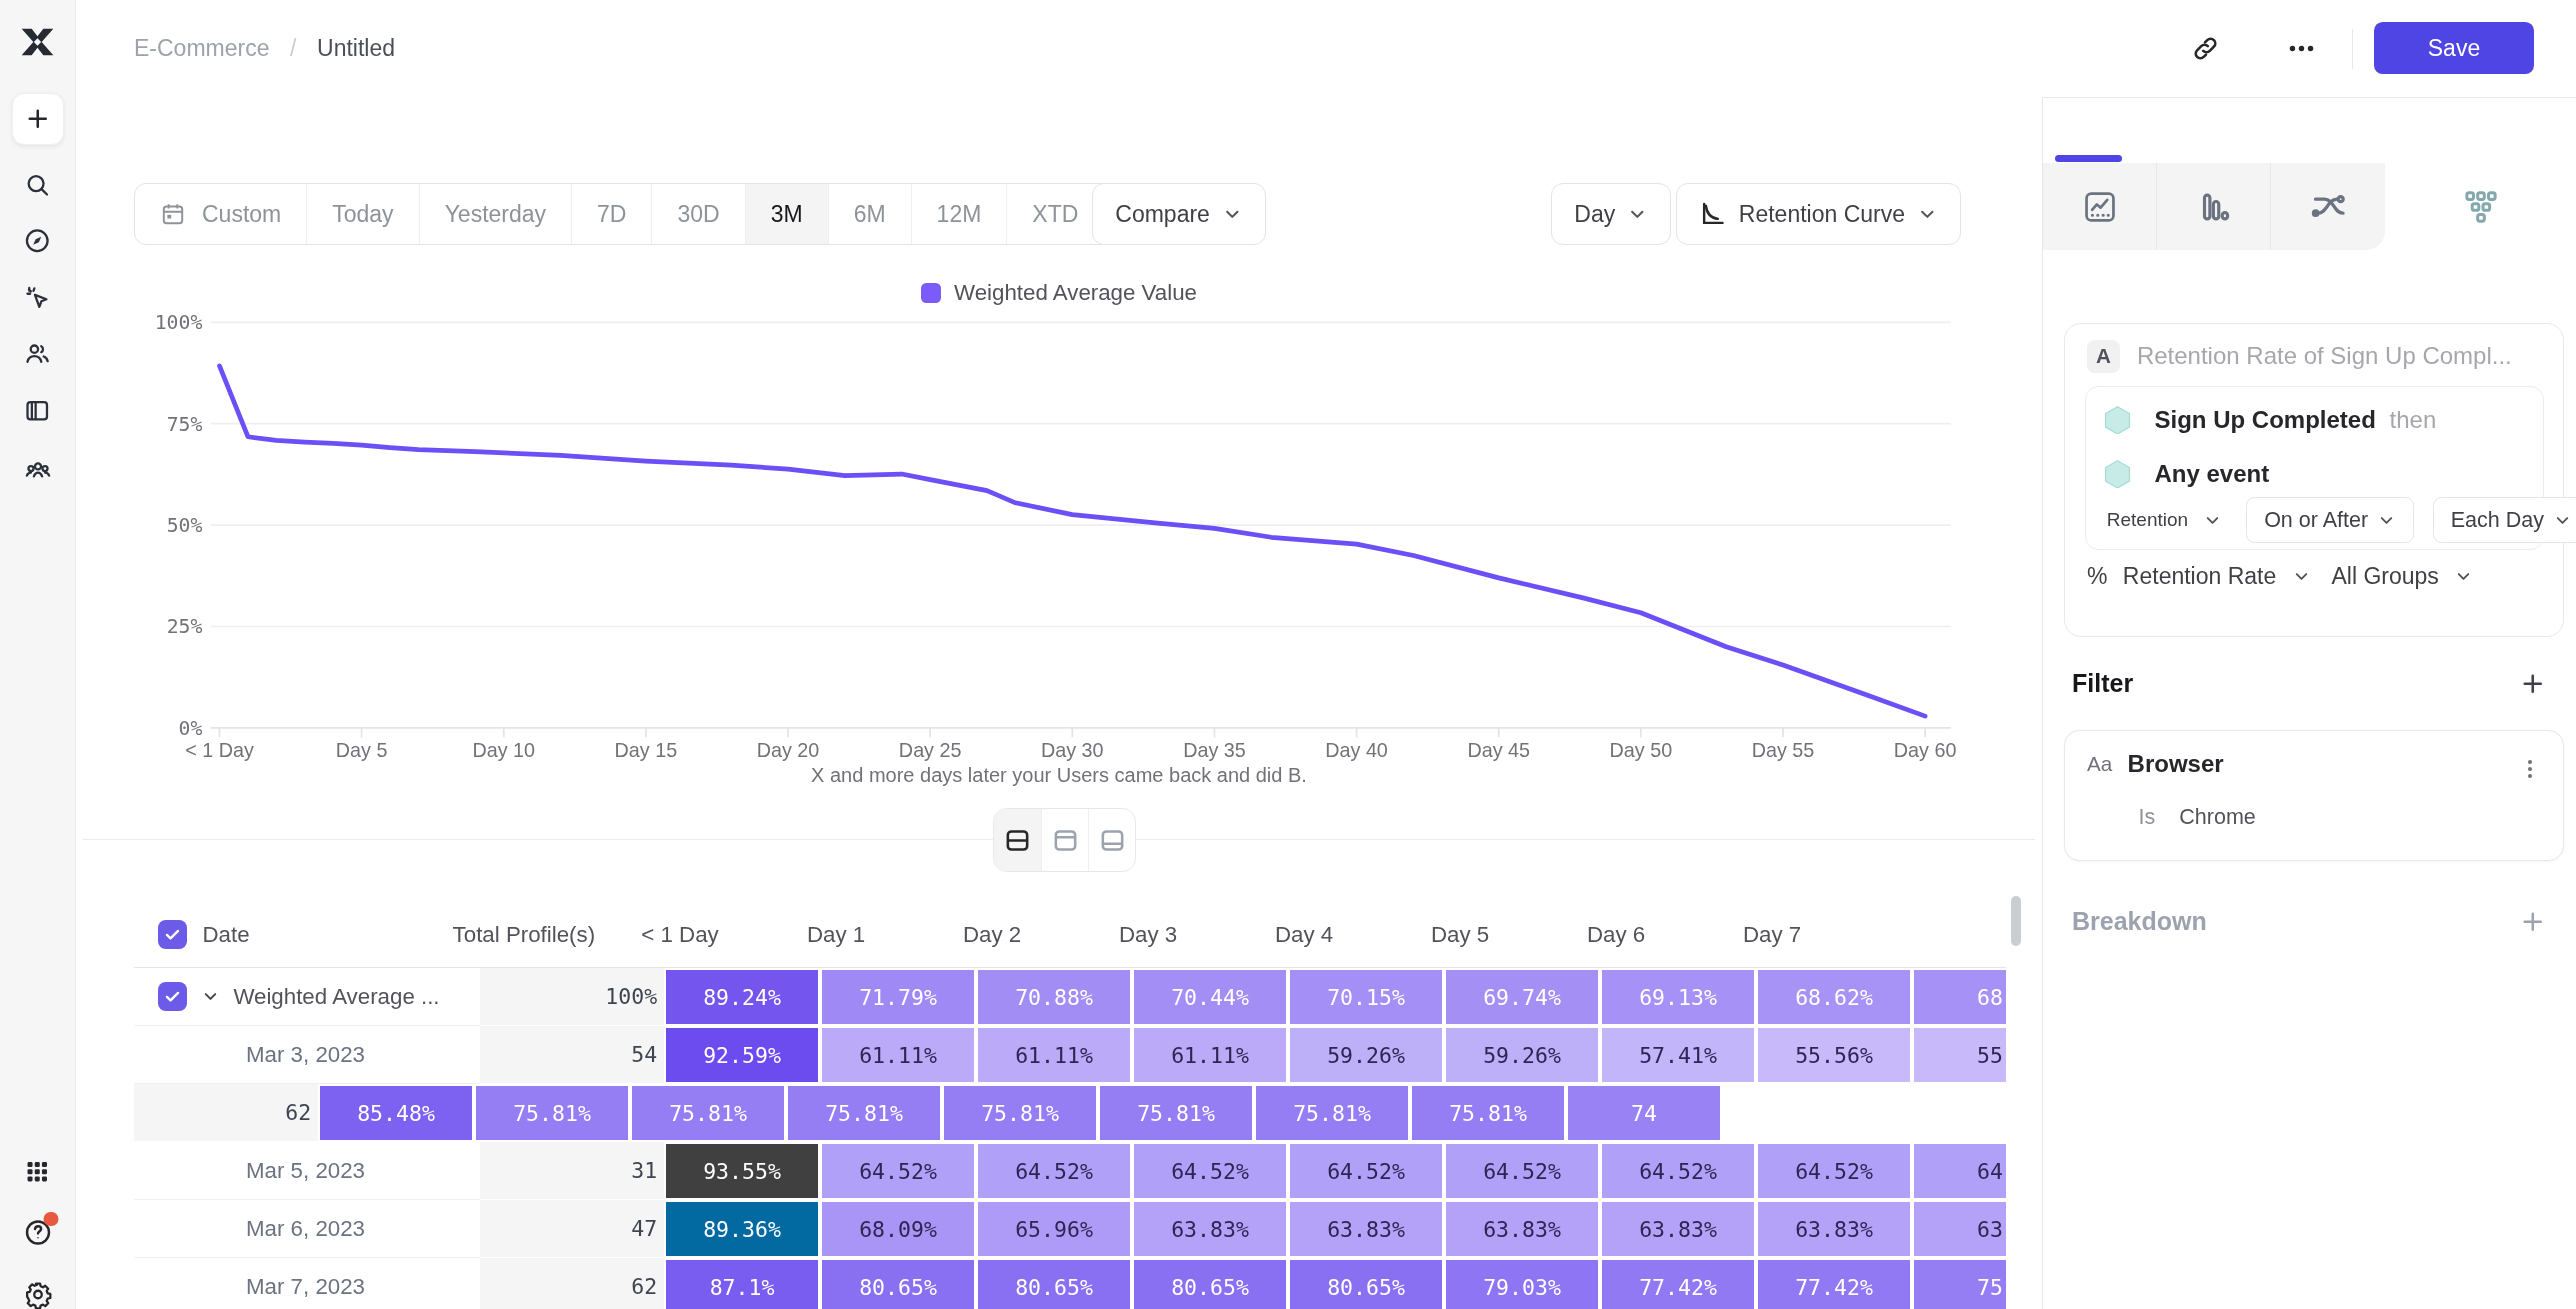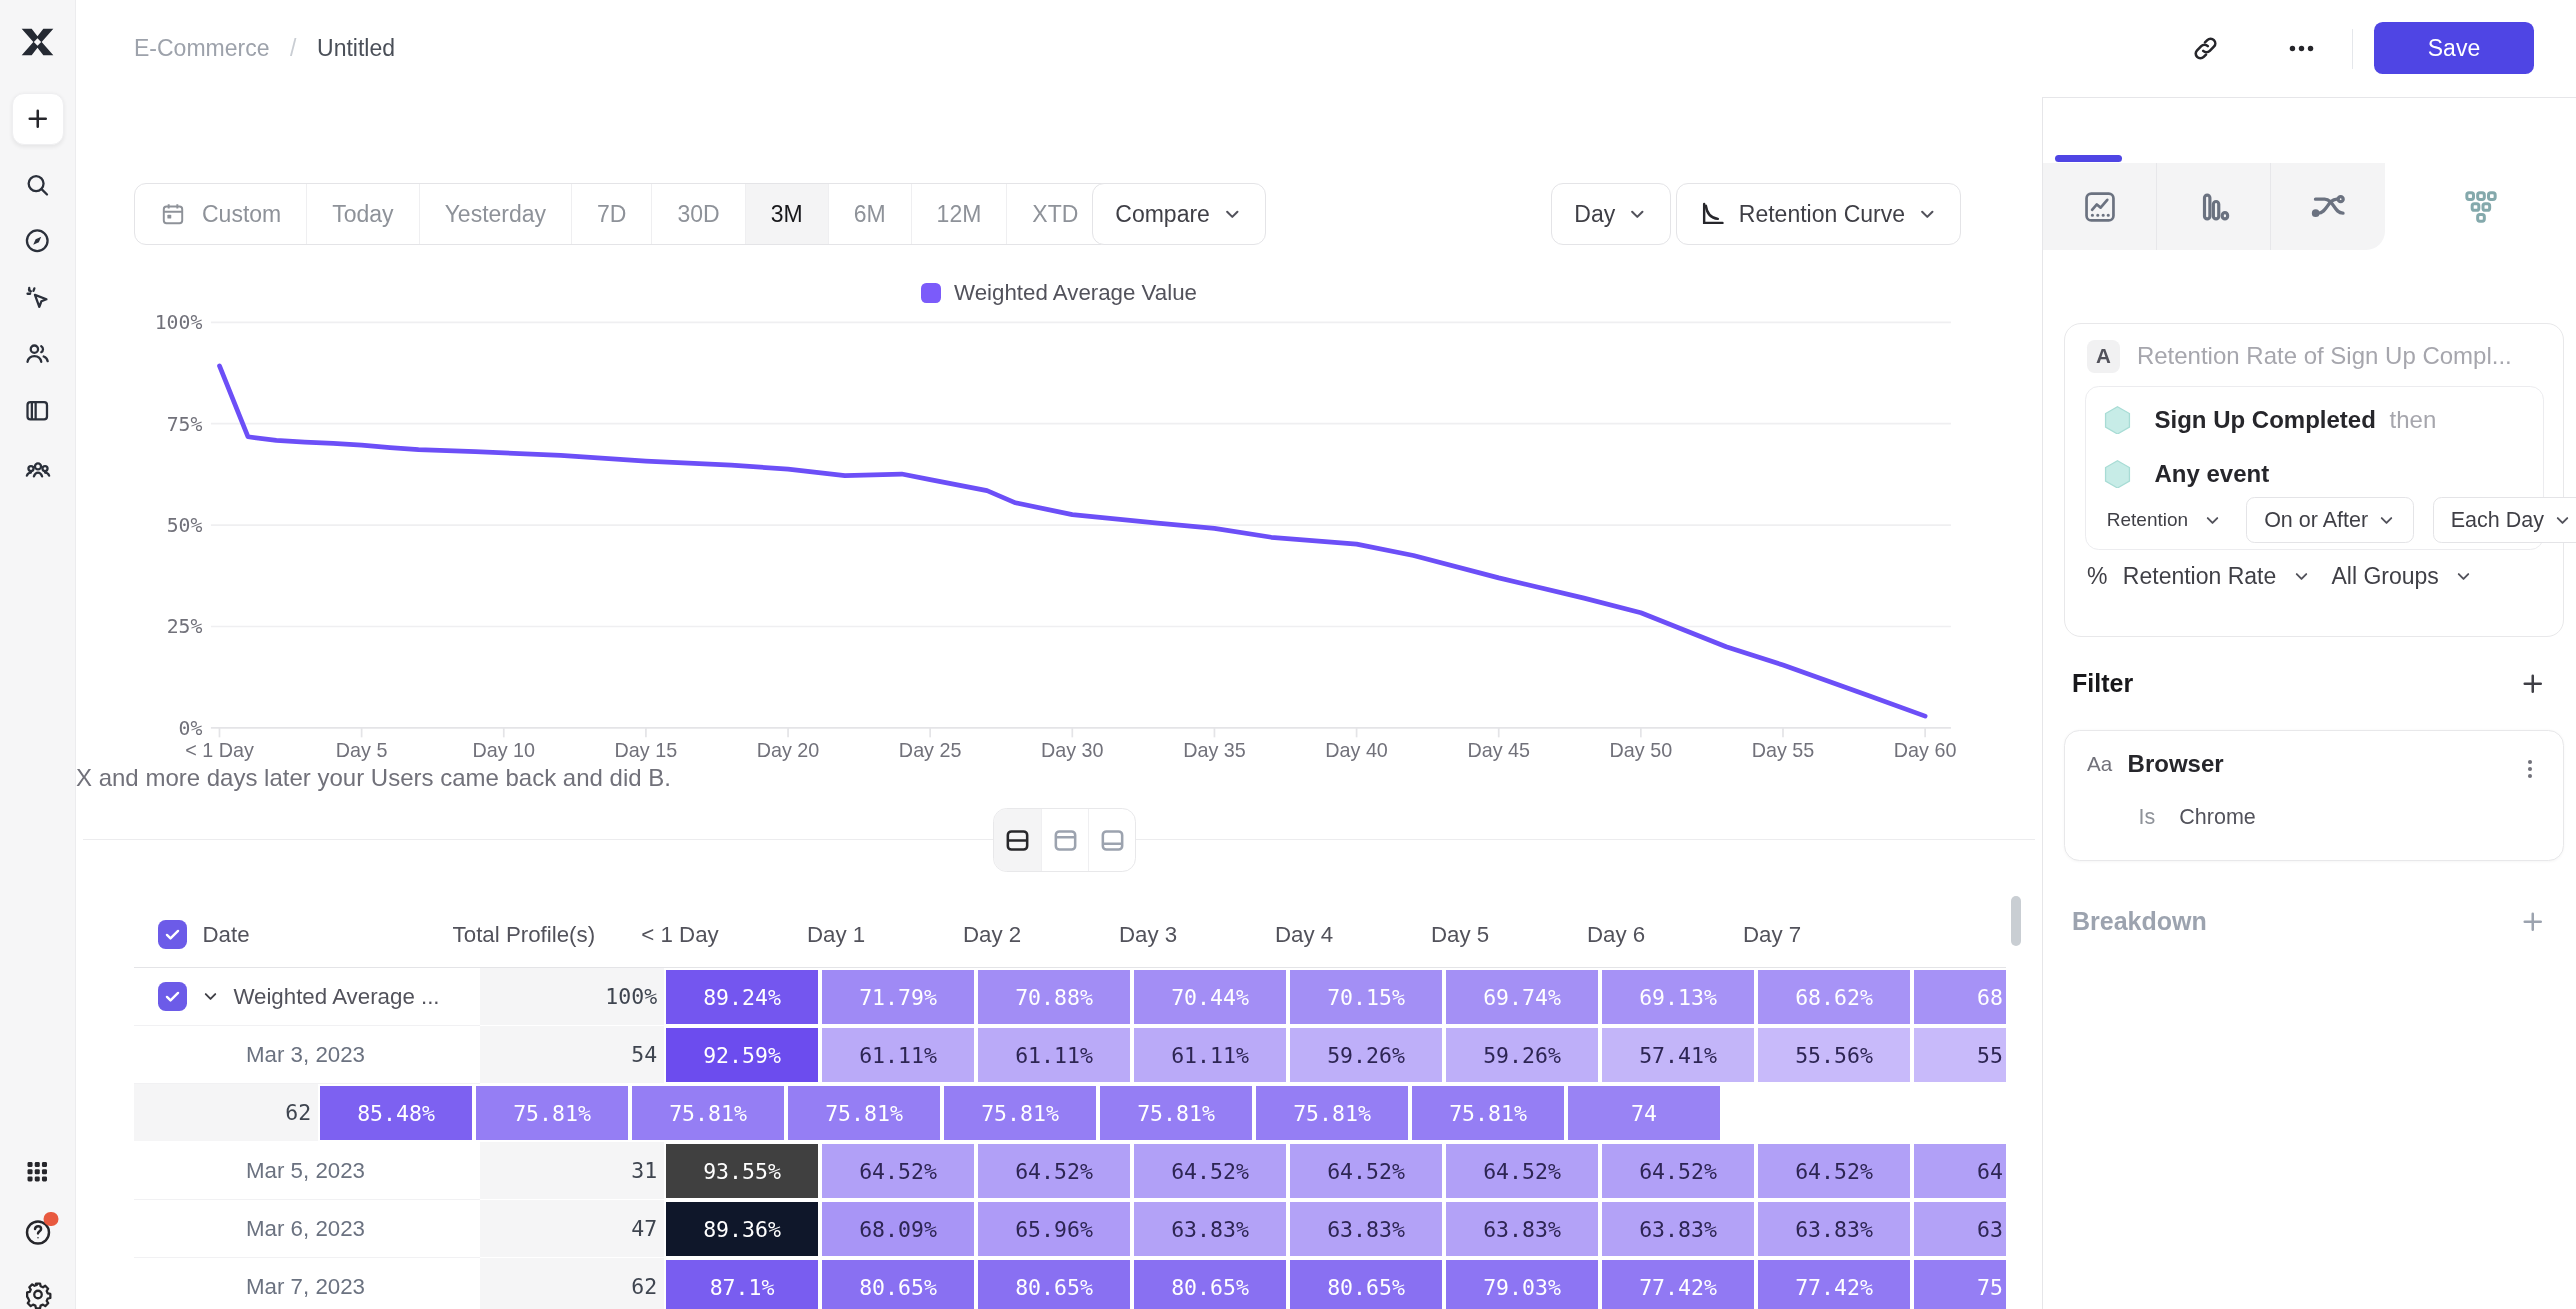--- a/index.html
+++ b/index.html
@@ -45,22 +45,22 @@
 
   .pill-btn { position:absolute; top:86px; height:62px; display:flex; align-items:center;
     gap:12px; padding:0 22.3px; border:0.9px solid #E4E4E7; border-radius:12px;
     font-size:23px; color:#3F3F46; background:#fff; cursor:pointer; white-space:nowrap; }
 
   .legend { position:absolute; left:0; top:183px; width:1966px; display:flex;
     justify-content:center; align-items:center; gap:13px; }
   .legend-swatch { width:20px; height:20px; border-radius:5.2px; background:#7B5BFA; }
   .legend-label { font-size:22.3px; color:#52525B; }
 
-  .caption { position:absolute; left:0; top:667px; width:1966px; text-align:left;
-    font-size:24px; color:#71717A; }
+  .caption { position:absolute; left:0; top:667px; width:1966px; text-align:center;
+    font-size:20px; color:#71717A; }
 
   .mid-divider { position:absolute; left:6.9px; top:742px; width:1952px; height:0.9px; background:#ECECEE; }
   .view-toggle { position:absolute; left:917px; top:711px; height:64px; display:flex;
     border:0.9px solid #E8E8EA; border-radius:13.7px; background:#fff; overflow:hidden; z-index:3; }
   .vt-btn { width:47px; display:flex; align-items:center; justify-content:center;
     border-left:0.9px solid #EFEFF1; cursor:pointer; color:#9CA3AF; }
   .vt-btn:first-child { border-left:none; }
   .vt-btn.active { background:#F4F4F5; color:#27272A; }
 
   
@@ -546,21 +546,21 @@
         <div class="c-pct">
           <div class="cell" style="background: rgb(177, 160, 247); color: rgb(45, 37, 83);">64</div>
         </div>
       </div>
       <div class="t-row">
         <div class="c-date">
           <span class="dt">Mar 6, 2023</span>
         </div>
         <div class="c-total">47</div>
         <div class="c-pct">
-          <div class="cell" style="background: #0f172a; color: rgb(255, 255, 255); text-align: center;">89.36%</div>
+          <div class="cell" style="background: #0369a1; color: rgb(255, 255, 255); text-align: center;">89.36%</div>
         </div>
         <div class="c-pct">
           <div class="cell" style="background: rgb(168, 149, 246); color: rgb(45, 37, 83);">68.09%</div>
         </div>
         <div class="c-pct">
           <div class="cell" style="background: rgb(174, 155, 247); color: rgb(45, 37, 83);">65.96%</div>
         </div>
         <div class="c-pct">
           <div class="cell" style="background: rgb(179, 162, 247); color: rgb(45, 37, 83);">63.83%</div>
         </div>

